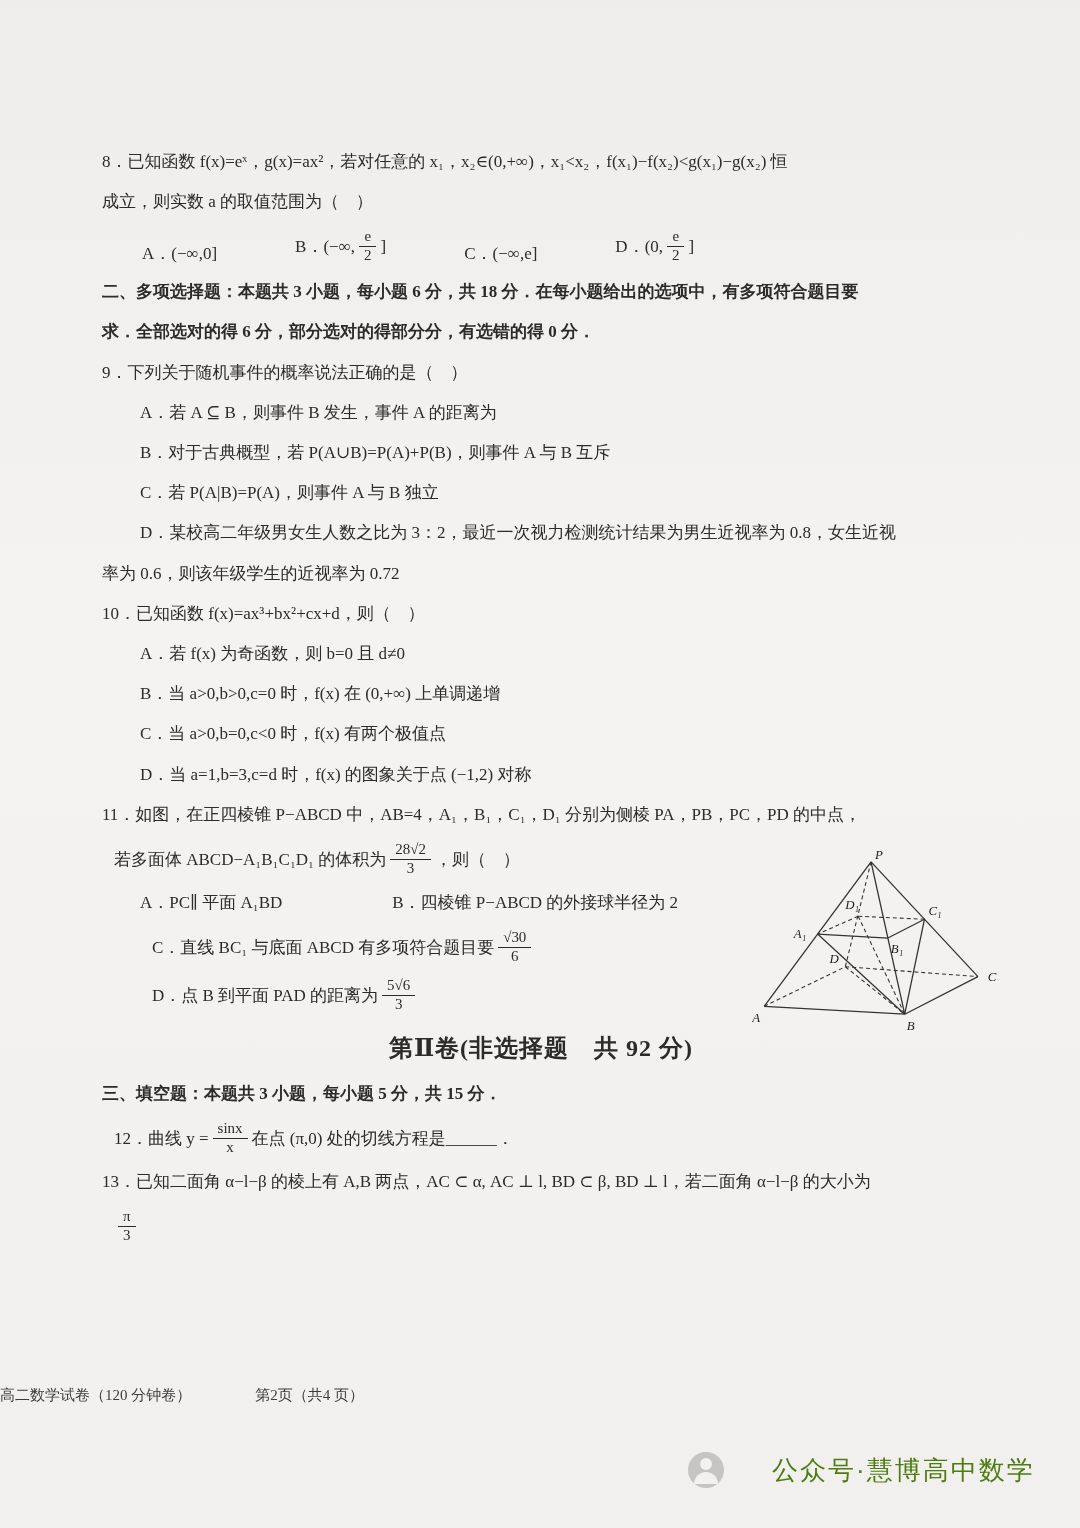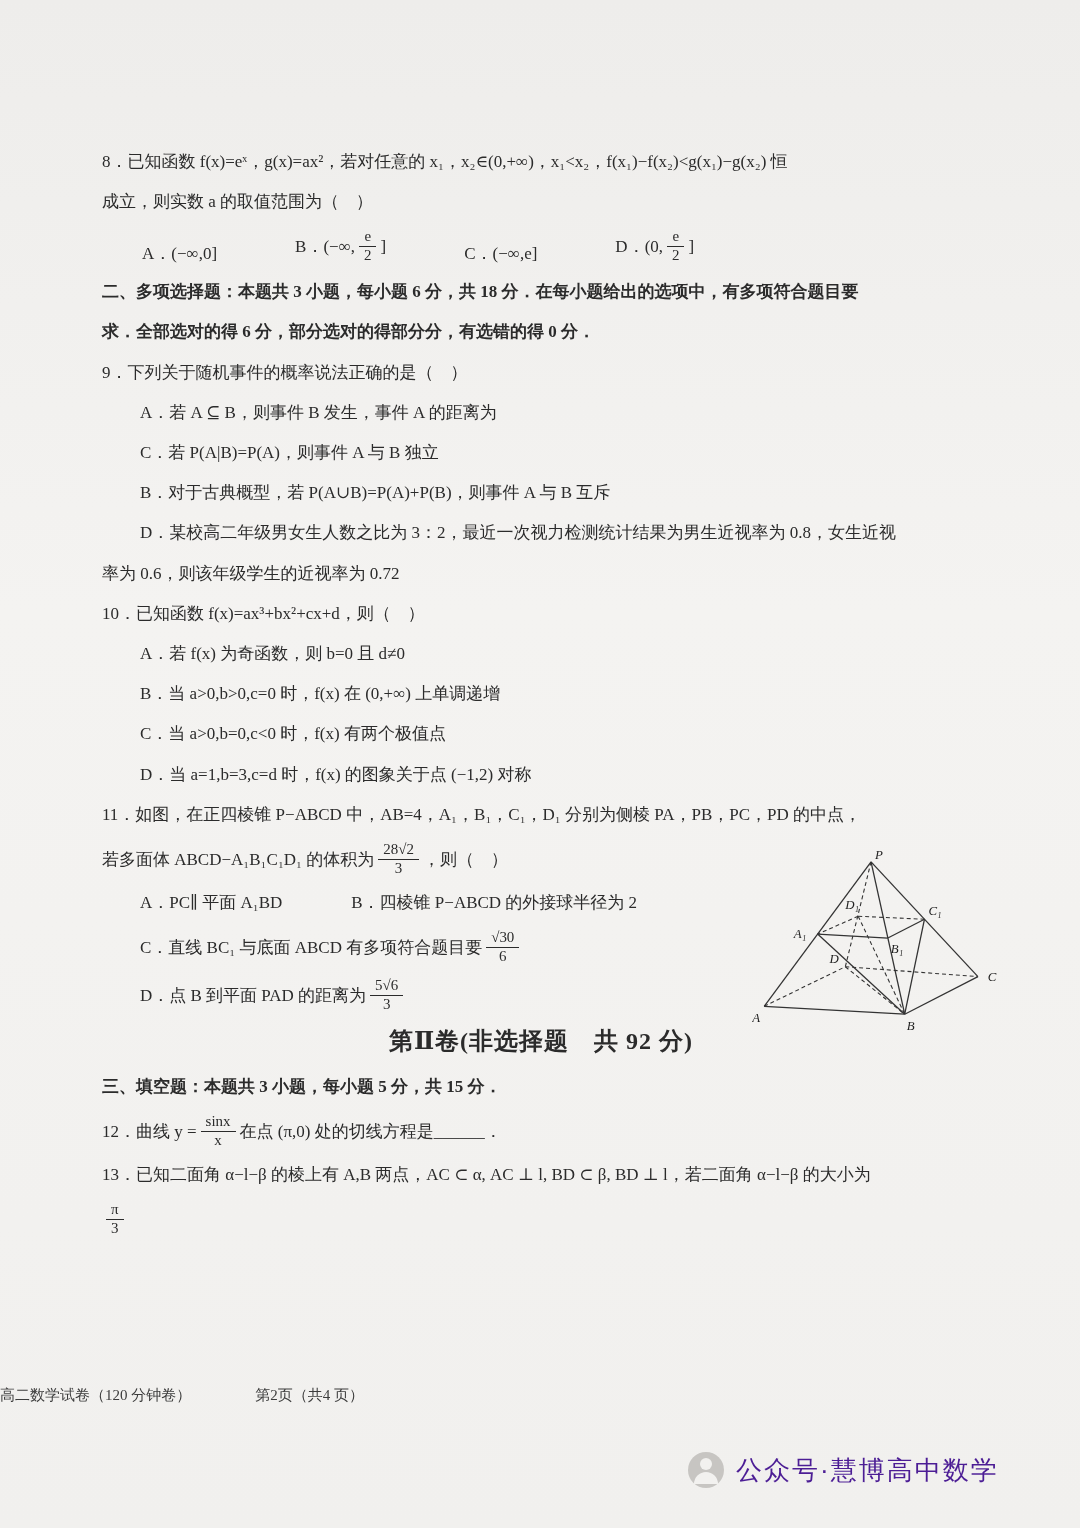--- a/index.html
+++ b/index.html
@@ -13,51 +13,51 @@
   }
   .sheet{
     position:absolute;inset:0;
     padding:148px 100px 8px 102px;
     box-sizing:border-box;
     border-radius:17px;
   }
   .ln{font-size:17px;line-height:1.6;margin:0 0 13px;white-space:nowrap;}
   .b{font-weight:bold;}
   .indent{padding-left:38px;}
-  .fline{display:flex;align-items:center;margin:0 0 11px;font-size:17px;white-space:nowrap;}
+  .fline{display:flex;align-items:center;margin:0 12px 11px;font-size:17px;white-space:nowrap;}
   .frac{
     display:inline-flex;flex-direction:column;align-items:center;
     font-size:0.88em;line-height:1.2;margin:0 4px;vertical-align:middle;
   }
   .frac .num{padding:0 5px;border-bottom:1.4px solid #2b2b2b;}
   .frac .den{padding:0 5px;}
   .opt-row{display:flex;gap:78px;padding-left:40px;align-items:flex-end;font-size:17px;margin:0 0 13px;}
   .opt{display:inline-flex;align-items:center;white-space:nowrap;}
-  .ab-row{display:flex;gap:69px;}
+  .ab-row{display:flex;gap:110px;}
   .part2{
     text-align:center;font-size:24px;font-weight:bold;
-    margin:11px 0 16px;letter-spacing:1px;
+    margin:18px 0 16px;letter-spacing:1px;
   }
   .figure{
     position:absolute;left:752px;top:846px;width:248px;height:190px;
   }
   .figure svg text{font-size:13px;font-style:italic;fill:#222;font-family:"Liberation Serif",serif;}
   .footer{
     position:absolute;top:1386px;left:0;width:100%;
     display:flex;justify-content:flex-start;gap:64px;
     font-size:15px;color:#3c3c3c;
   }
   .watermark{
     position:absolute;top:1452px;left:688px;
     display:flex;align-items:center;gap:12px;
   }
   .wm-icon{width:36px;height:36px;border-radius:50%;background:#c7c5c2;position:relative;display:inline-block;}
   .wm-icon::before{content:"";position:absolute;top:6px;left:12px;width:12px;height:12px;border-radius:50%;background:#f2f1ef;}
   .wm-icon::after{content:"";position:absolute;bottom:4px;left:6px;width:24px;height:12px;border-radius:12px 12px 0 0;background:#f2f1ef;}
-  .wm-text{font-family:"Liberation Sans","DejaVu Sans",sans-serif;font-size:26px;color:#4c1d95;letter-spacing:2px;}
+  .wm-text{font-family:"Liberation Sans","DejaVu Sans",sans-serif;font-size:26px;color:#4d7c0f;letter-spacing:2px;margin-left:36px;}
 </style>
 </head>
 <body>
 
 <div class="sheet">
 
   <div class="ln">8．已知函数 f(x)=eˣ，g(x)=ax²，若对任意的 x₁，x₂∈(0,+∞)，x₁&lt;x₂，f(x₁)−f(x₂)&lt;g(x₁)−g(x₂) 恒</div>
   <div class="ln">成立，则实数 a 的取值范围为（　）</div>
 
   <div class="opt-row">
@@ -79,22 +79,22 @@
       </span>
       <span>]</span>
     </span>
   </div>
 
   <div class="ln b">二、多项选择题：本题共 3 小题，每小题 6 分，共 18 分．在每小题给出的选项中，有多项符合题目要</div>
   <div class="ln b">求．全部选对的得 6 分，部分选对的得部分分，有选错的得 0 分．</div>
 
   <div class="ln">9．下列关于随机事件的概率说法正确的是（　）</div>
   <div class="ln indent">A．若 A ⊆ B，则事件 B 发生，事件 A 的距离为</div>
+  <div class="ln indent">B．对于古典概型，若 P(A∪B)=P(A)+P(B)，则事件 A 与 B 互斥</div>
   <div class="ln indent">C．若 P(A|B)=P(A)，则事件 A 与 B 独立</div>
-  <div class="ln indent">B．对于古典概型，若 P(A∪B)=P(A)+P(B)，则事件 A 与 B 互斥</div>
   <div class="ln indent">D．某校高二年级男女生人数之比为 3：2，最近一次视力检测统计结果为男生近视率为 0.8，女生近视</div>
   <div class="ln">率为 0.6，则该年级学生的近视率为 0.72</div>
 
   <div class="ln">10．已知函数 f(x)=ax³+bx²+cx+d，则（　）</div>
   <div class="ln indent">A．若 f(x) 为奇函数，则 b=0 且 d≠0</div>
   <div class="ln indent">B．当 a&gt;0,b&gt;0,c=0 时，f(x) 在 (0,+∞) 上单调递增</div>
   <div class="ln indent">C．当 a&gt;0,b=0,c&lt;0 时，f(x) 有两个极值点</div>
   <div class="ln indent">D．当 a=1,b=3,c=d 时，f(x) 的图象关于点 (−1,2) 对称</div>
 
   <div class="ln">11．如图，在正四棱锥 P−ABCD 中，AB=4，A₁，B₁，C₁，D₁ 分别为侧棱 PA，PB，PC，PD 的中点，</div>

